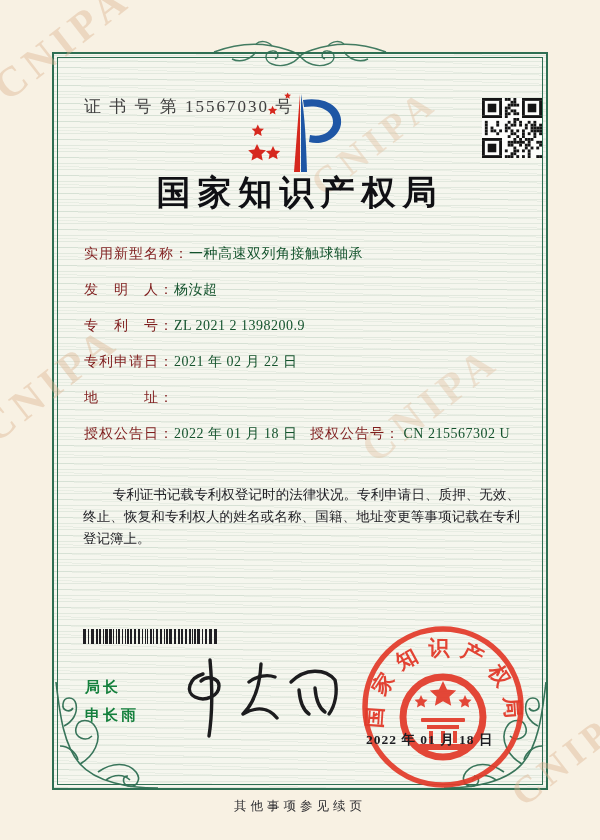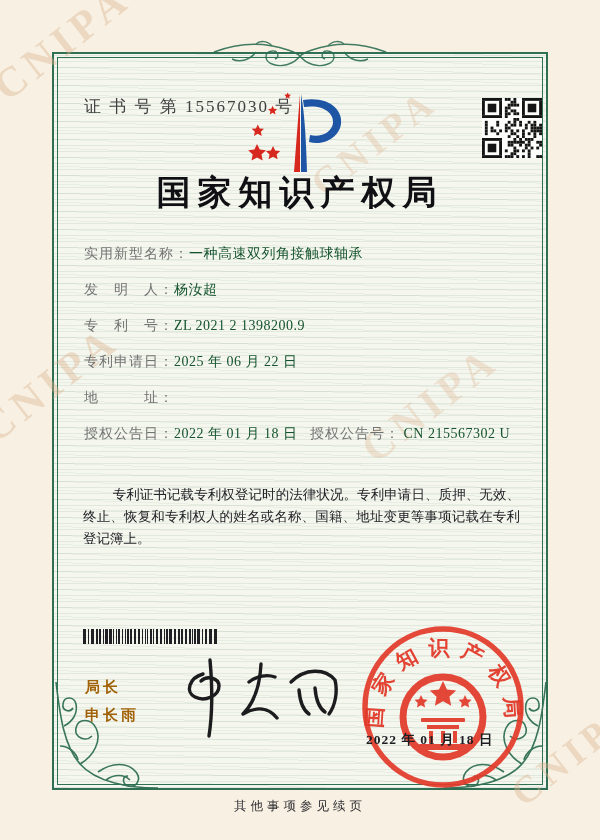--- a/index.html
+++ b/index.html
@@ -67,21 +67,21 @@
   .title {
     position:absolute; left:0; right:0; top:170px;
     text-align:center;
     font-size:34px; font-weight:bold; letter-spacing:7px;
     color:#101014;
   }
 
   
   .fields { position:absolute; left:84px; top:245px; width:436px; font-size:14px; }
   .frow { display:flex; height:36px; line-height:18px; align-items:flex-start; }
-  .flabel { white-space:pre; letter-spacing:1px; flex:none; color:#737373; }
+  .flabel { white-space:pre; letter-spacing:1px; flex:none; color:#7f1d1d; }
   .fvalue { letter-spacing:0.5px; color:#14532d; }
   .grant-row { display:flex; height:30px; }
   .grant-left { flex:none; width:226px; display:flex; }
 
   
   .paras {
     position:absolute; left:83px; top:484px; width:437px;
     font-size:13.5px; line-height:22px; color:#222227;
     text-align:justify;
   }
@@ -92,21 +92,21 @@
     position:absolute; left:83px; top:629px;
     width:160px; height:15px;
     display:flex; align-items:stretch;
   }
   .bar { background:#202024; height:100%; flex:none; }
 
   
   .signer {
     position:absolute; left:85px; top:673px;
     font-family:"Liberation Sans","DejaVu Sans",sans-serif;
-    font-size:15px; font-weight:bold; color:#a16207;
+    font-size:15px; font-weight:bold; color:#15803d;
     line-height:28px; letter-spacing:3px;
   }
   .signature { position:absolute; left:165px; top:648px; }
 
   
   .seal { position:absolute; left:357px; top:621px; }
   .seal-date {
     position:absolute; left:366px; top:731px;
     font-size:13.5px; font-weight:bold; color:#1d1d22; letter-spacing:1px;
   }
@@ -321,21 +321,21 @@
     <div class="frow">
       <span class="flabel">发　明　人：</span>
       <span class="fvalue">杨汝超</span>
     </div>
     <div class="frow">
       <span class="flabel">专　利　号：</span>
       <span class="fvalue">ZL 2021 2 1398200.9</span>
     </div>
     <div class="frow">
       <span class="flabel">专利申请日：</span>
-      <span class="fvalue">2025 年 06 月 22 日</span>
+      <span class="fvalue">2021 年 02 月 22 日</span>
     </div>
     <div class="frow">
       <span class="flabel">地　　　址：</span>
     </div>
     <div class="grant-row">
       <span class="grant-left">
         <span class="flabel">授权公告日：</span>
         <span class="fvalue">2022 年 01 月 18 日</span>
       </span>
       <span>

